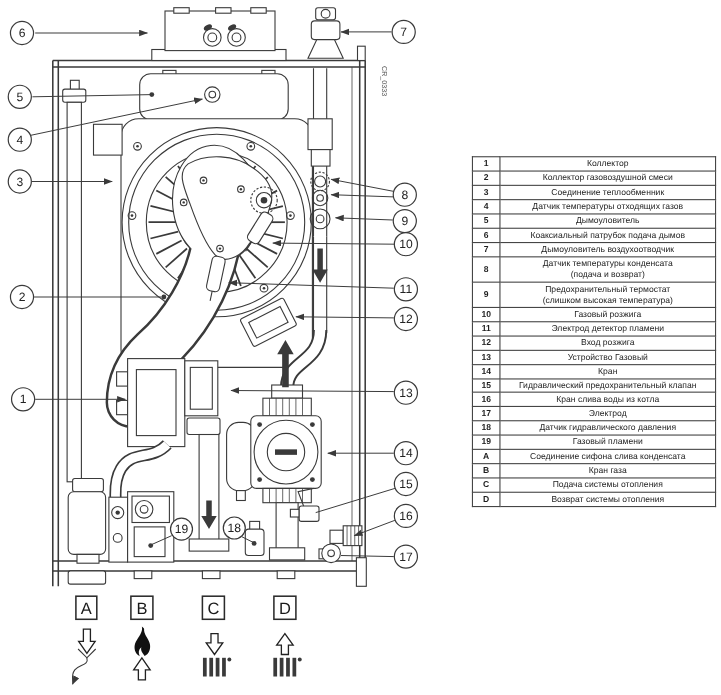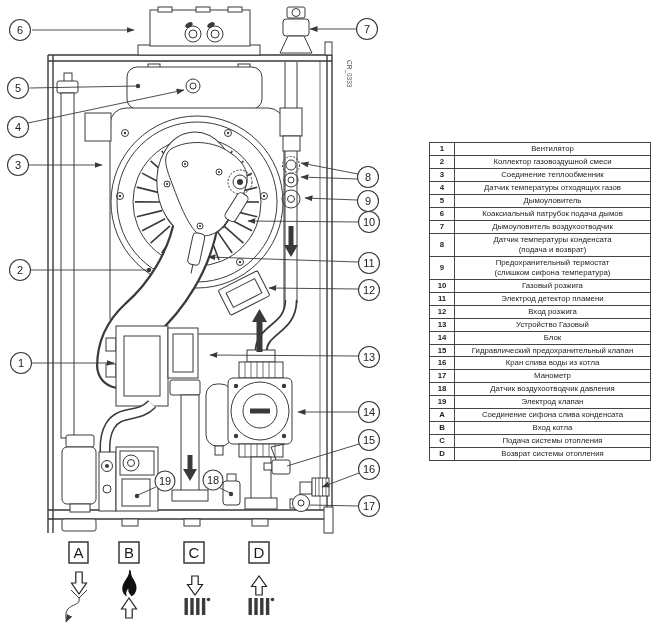--- a/index.html
+++ b/index.html
@@ -426,21 +426,21 @@
     <circle class="d" cx="272.5" cy="599.5" r="1.8"></circle>
   </g>
 
   <text class="crtxt" transform="translate(347,60) rotate(90)">CR_0333</text>
 </svg>
 
 <table class="legend">
   <tbody id="legend-body">
         <tr>
           <td class="num">1</td>
-          <td>Вентилятор</td>
+          <td>Коллектор</td>
         </tr>
         <tr>
           <td class="num">2</td>
           <td>Коллектор газовоздушной смеси</td>
         </tr>
         <tr>
           <td class="num">3</td>
           <td>Соединение теплообменник</td>
         </tr>
         <tr>
@@ -460,69 +460,69 @@
           <td>Дымоуловитель воздухоотводчик</td>
         </tr>
         <tr>
           <td class="num">8</td>
           <td>Датчик температуры конденсата
 (подача и возврат)</td>
         </tr>
         <tr>
           <td class="num">9</td>
           <td>Предохранительный термостат
-(слишком сифона температура)</td>
+(слишком высокая температура)</td>
         </tr>
         <tr>
           <td class="num">10</td>
           <td>Газовый розжига</td>
         </tr>
         <tr>
           <td class="num">11</td>
           <td>Электрод детектор пламени</td>
         </tr>
         <tr>
           <td class="num">12</td>
           <td>Вход розжига</td>
         </tr>
         <tr>
           <td class="num">13</td>
           <td>Устройство Газовый</td>
         </tr>
         <tr>
           <td class="num">14</td>
-          <td>Блок</td>
+          <td>Кран</td>
         </tr>
         <tr>
           <td class="num">15</td>
           <td>Гидравлический предохранительный клапан</td>
         </tr>
         <tr>
           <td class="num">16</td>
           <td>Кран слива воды из котла</td>
         </tr>
         <tr>
           <td class="num">17</td>
-          <td>Манометр</td>
+          <td>Электрод</td>
         </tr>
         <tr>
           <td class="num">18</td>
-          <td>Датчик воздухоотводчик давления</td>
+          <td>Датчик гидравлического давления</td>
         </tr>
         <tr>
           <td class="num">19</td>
-          <td>Электрод клапан</td>
+          <td>Газовый пламени</td>
         </tr>
         <tr>
           <td class="num">A</td>
           <td>Соединение сифона слива конденсата</td>
         </tr>
         <tr>
           <td class="num">B</td>
-          <td>Вход котла</td>
+          <td>Кран газа</td>
         </tr>
         <tr>
           <td class="num">C</td>
           <td>Подача системы отопления</td>
         </tr>
         <tr>
           <td class="num">D</td>
           <td>Возврат системы отопления</td>
         </tr>
       </tbody>

